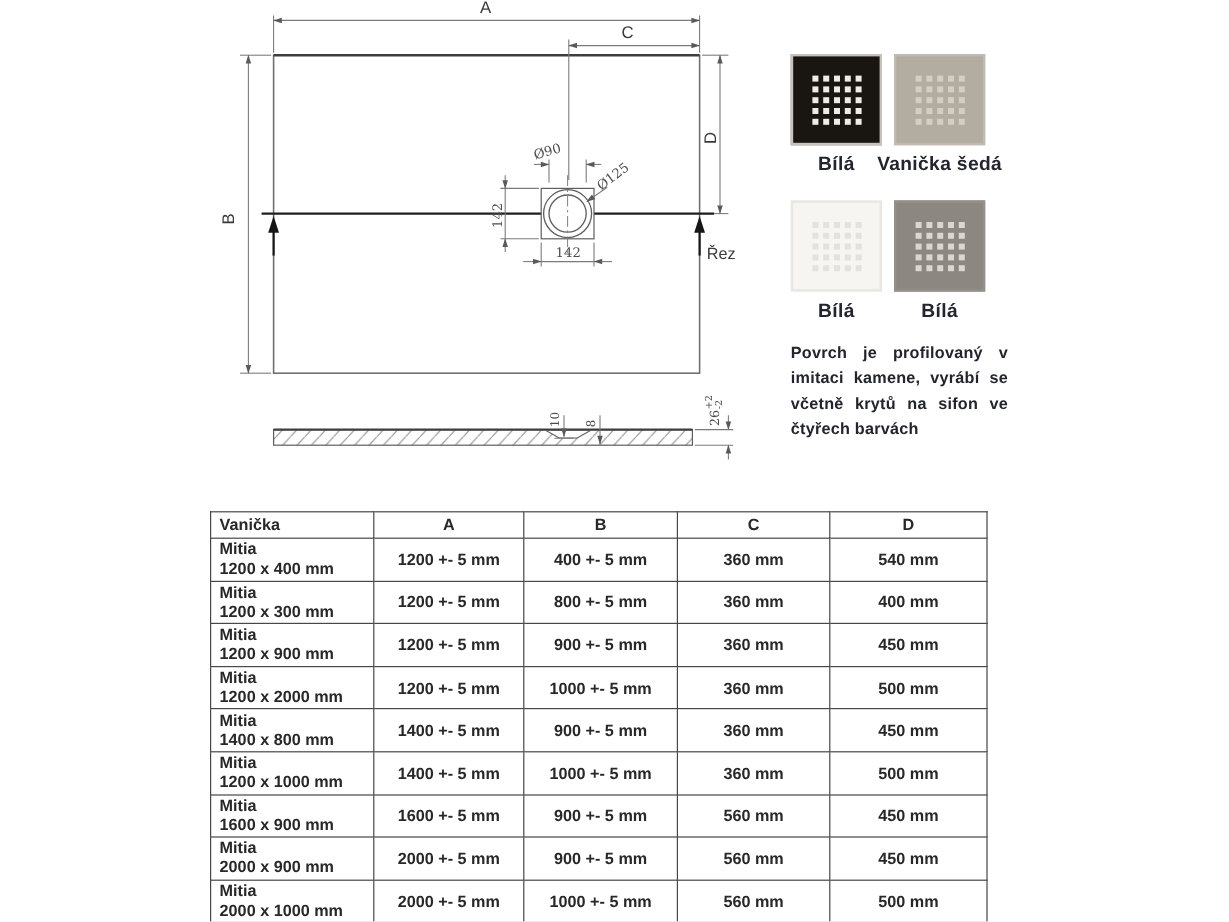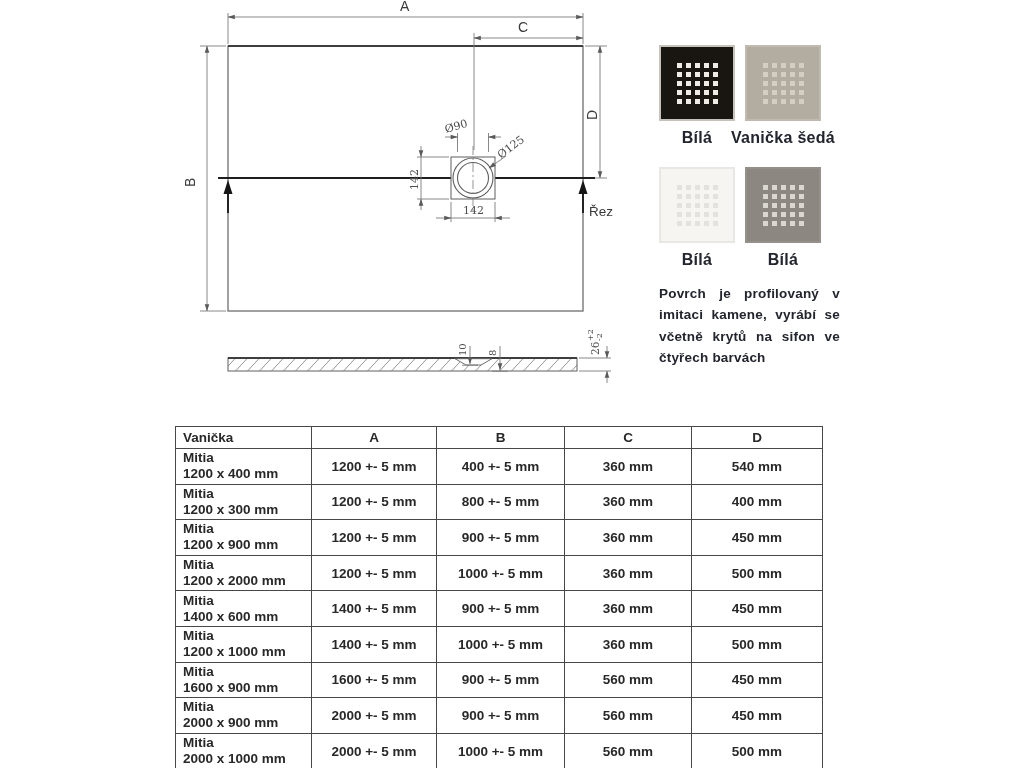--- a/index.html
+++ b/index.html
@@ -350,21 +350,21 @@
             <div>1200 x 2000 mm</div>
           </td>
           <td class="val-cell">1200 +- 5 mm</td>
           <td class="val-cell">1000 +- 5 mm</td>
           <td class="val-cell">360 mm</td>
           <td class="val-cell">500 mm</td>
         </tr>
         <tr>
           <td class="name-cell">
             <div>Mitia</div>
-            <div>1400 x 600 mm</div>
+            <div>1400 x 800 mm</div>
           </td>
           <td class="val-cell">1400 +- 5 mm</td>
           <td class="val-cell">900 +- 5 mm</td>
           <td class="val-cell">360 mm</td>
           <td class="val-cell">450 mm</td>
         </tr>
         <tr>
           <td class="name-cell">
             <div>Mitia</div>
             <div>1200 x 1000 mm</div>

